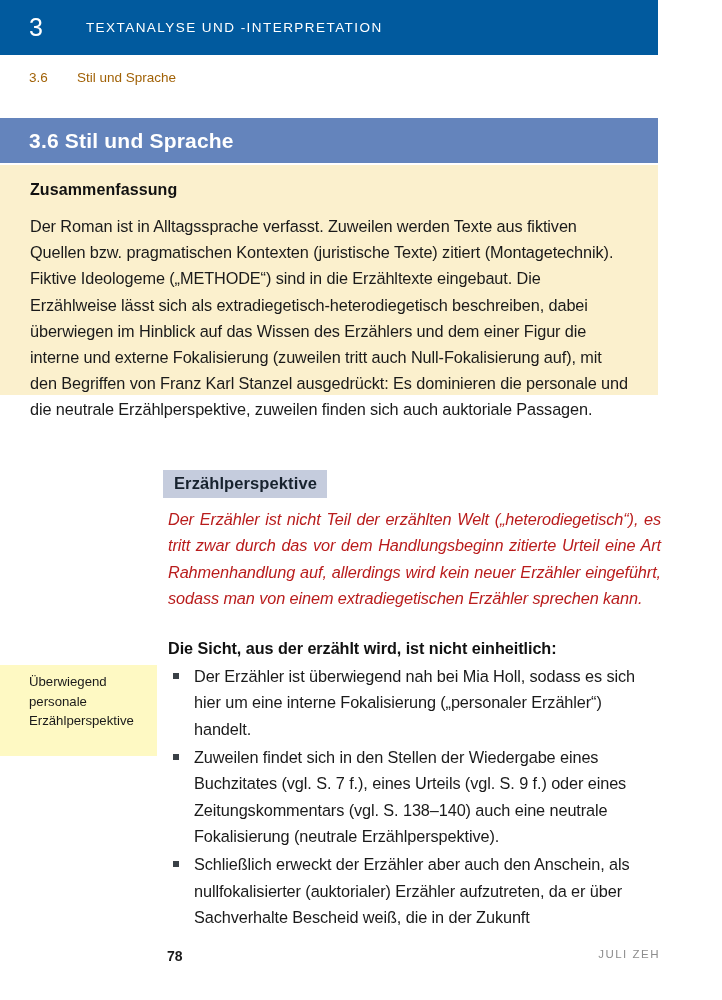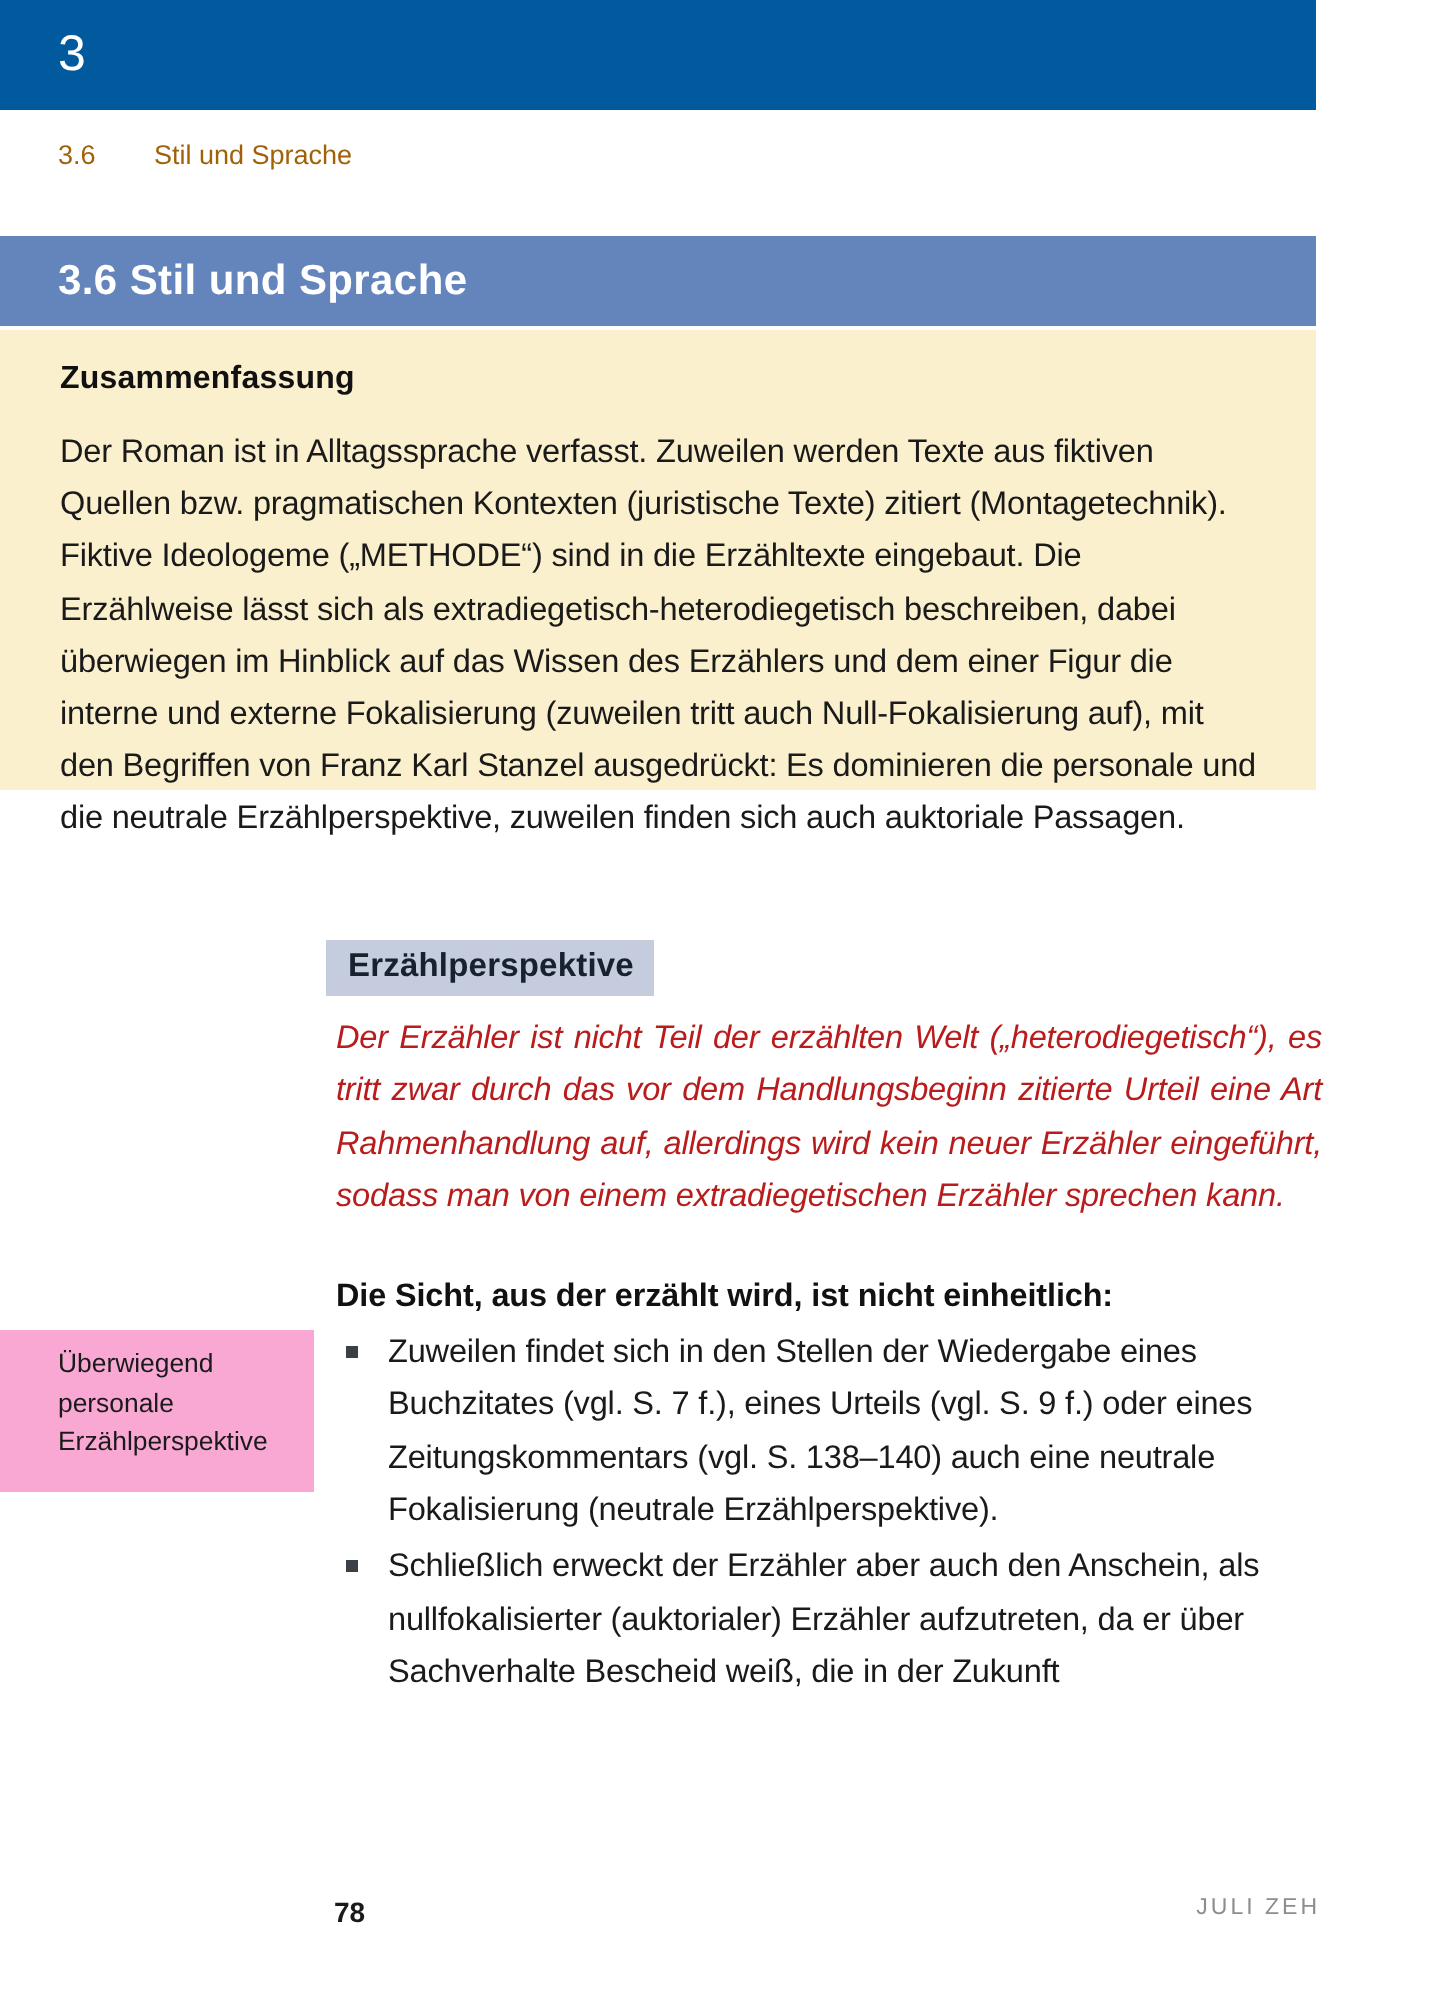--- a/index.html
+++ b/index.html
@@ -169,23 +169,23 @@
     background: #3a4046;
   }
 
   
   .margin-note {
     position: absolute;
     left: 0;
     top: 665px;
     width: 157px;
     min-height: 66px;
-    background: #f9a8d4;
+    background: #fef9c3;
     box-sizing: border-box;
-    padding: 7px 12px 15px 29px;
+    padding: 7px 12px 25px 29px;
     font-size: 13.2px;
     line-height: 19.5px;
     color: #1a1a1a;
   }
 
   
   .footer {
     position: absolute;
     left: 4px;
     top: 948px;
@@ -206,20 +206,21 @@
     letter-spacing: 1.5px;
     color: #8d8d8d;
     padding-right: 2px;
   }
 </style>
 </head>
 <body>
 
 <div class="chapter-bar">
   <span class="chapter-number">3</span>
+  <span class="chapter-title">TEXTANALYSE UND -INTERPRETATION</span>
 </div>
 
 <div class="running-head">
   <span class="rh-num">3.6</span>
   <span class="rh-text">Stil und Sprache</span>
 </div>
 
 <div class="section-bar">
   <span class="sec-label">3.6  Stil und Sprache</span>
 </div>
@@ -227,20 +228,21 @@
 <div class="summary-box">
   <div class="summary-title">Zusammenfassung</div>
   <p class="summary-text">Der Roman ist in Alltagssprache verfasst. Zuweilen werden Texte aus fiktiven Quellen bzw. pragmatischen Kontexten (juristische Texte) zitiert (Montagetechnik). Fiktive Ideologeme („METHODE“) sind in die Erzähltexte eingebaut. Die Erzählweise lässt sich als extradiegetisch-heterodiegetisch beschreiben, dabei überwiegen im Hinblick auf das Wissen des Erzählers und dem einer Figur die interne und externe Fokalisierung (zuweilen tritt auch Null-Fokalisierung auf), mit den Begriffen von Franz Karl Stanzel ausgedrückt: Es dominieren die personale und die neutrale Erzählperspektive, zuweilen finden sich auch auktoriale Passagen.</p>
 </div>
 
 <div class="content-col">
   <div class="topic-badge">Erzählperspektive</div>
   <p class="body-para">Der Erzähler ist nicht Teil der erzählten Welt („heterodiegetisch“), es tritt zwar durch das vor dem Handlungsbeginn zitierte Urteil eine Art Rahmenhandlung auf, allerdings wird kein neuer Erzähler eingeführt, sodass man von einem extradiegetischen Erzähler sprechen kann.</p>
   <div class="sub-head">Die Sicht, aus der erzählt wird, ist nicht einheitlich:</div>
   <ul class="bullets">
+    <li>Der Erzähler ist überwiegend nah bei Mia Holl, sodass es sich hier um eine interne Fokalisierung („personaler Erzähler“) handelt.</li>
     <li>Zuweilen findet sich in den Stellen der Wiedergabe eines Buchzitates (vgl. S. 7 f.), eines Urteils (vgl. S. 9 f.) oder eines Zeitungskommentars (vgl. S. 138–140) auch eine neutrale Fokalisierung (neutrale Erzählperspektive).</li>
     <li>Schließlich erweckt der Erzähler aber auch den Anschein, als nullfokalisierter (auktorialer) Erzähler aufzutreten, da er über Sachverhalte Bescheid weiß, die in der Zukunft</li>
   </ul>
 </div>
 
 <div class="margin-note">Überwiegend personale Erzählperspektive</div>
 
 <div class="footer">
   <span class="page-num">78</span>
   <span class="book-author">JULI ZEH</span>

